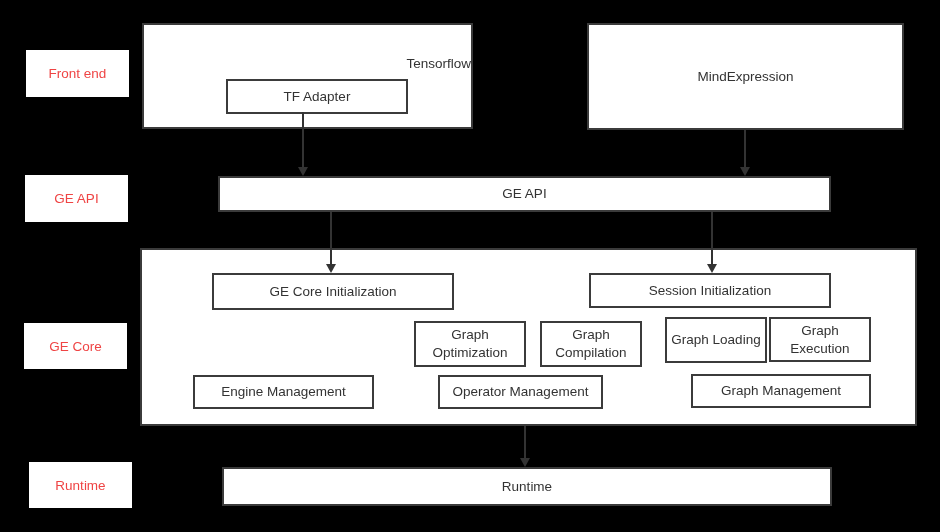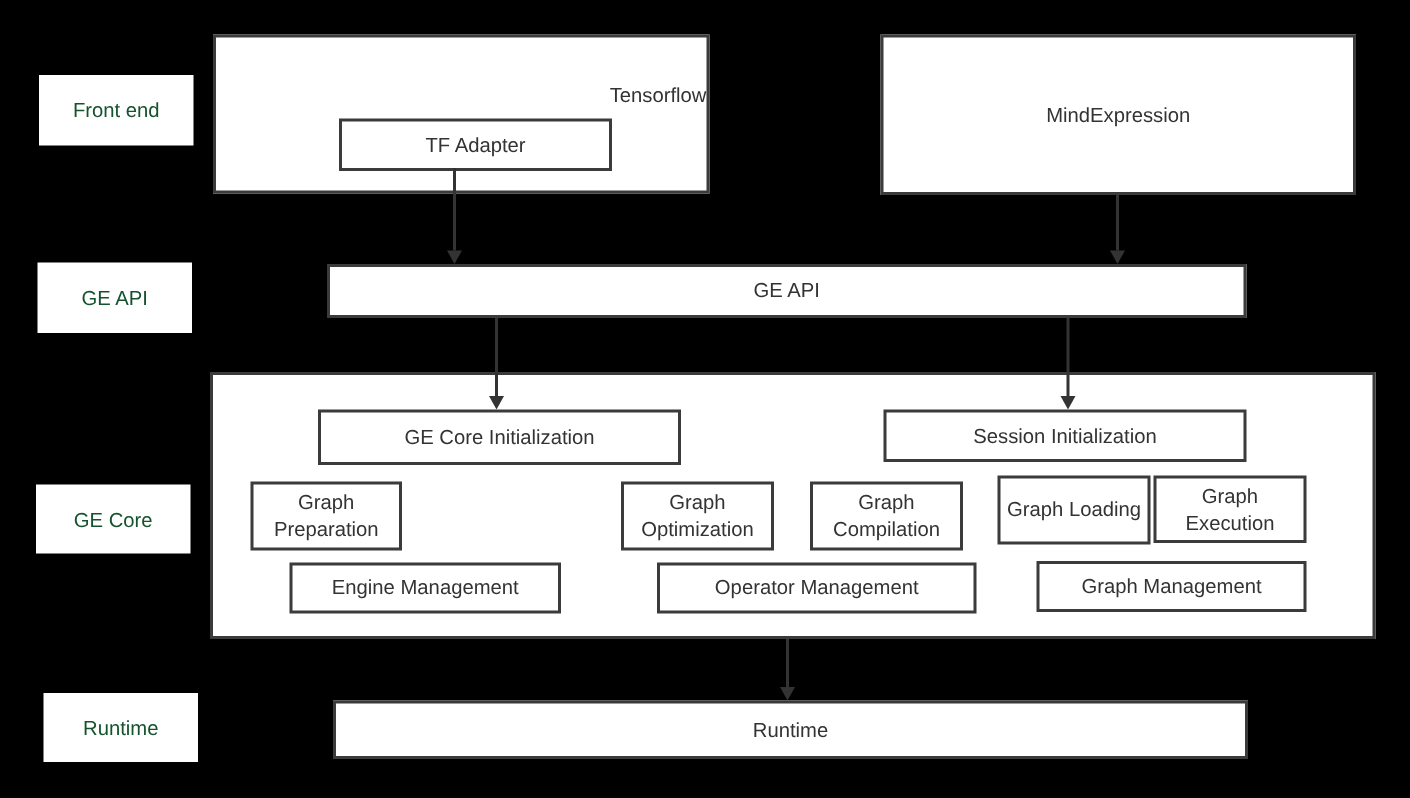--- a/index.html
+++ b/index.html
@@ -33,40 +33,40 @@
   
   .rlabel {
     position: absolute;
     background: #ffffff;
     box-sizing: border-box;
     display: flex;
     align-items: center;
     justify-content: center;
     text-align: left;
     font-size: 13.5px;
-    color: #14532d;
+    color: #ef4444;
     z-index: 2;
   }
   
   .tensorflow      { left:142px; top:23px;  width:331px; height:106px; display:block; }
   .tensorflow-label{ position:absolute; left:0; top:30px; width:100%; text-align:right; }
   .tf-adapter      { left:226px; top:79px;  width:182px; height:35px; z-index:3; }
   .mindexpression  { left:587px; top:23px;  width:317px; height:107px; }
   .geapi-bar       { left:218px; top:176px; width:613px; height:36px; }
   .gecore-container{ left:140px; top:248px; width:777px; height:178px; z-index:1; }
   .gecore-init     { left:212px; top:273px; width:242px; height:37px; z-index:3; }
   .session-init    { left:589px; top:273px; width:242px; height:35px; z-index:3; }
   .m-prep { left:167px; top:321px; width:101px; height:46px; z-index:3; }
   .m-part { left:286px; top:321px; width:103px; height:46px; z-index:3; }
-  .m-opt  { left:414px; top:321px; width:102px; height:46px; z-index:3; }
+  .m-opt  { left:414px; top:321px; width:112px; height:46px; z-index:3; }
   .m-comp { left:540px; top:321px; width:102px; height:46px; z-index:3; }
   .m-load { left:665px; top:317px; width:102px; height:46px; z-index:3; }
   .m-exec { left:769px; top:317px; width:102px; height:45px; z-index:3; }
   .mg-engine   { left:193px; top:375px; width:181px; height:34px; z-index:3; }
-  .mg-operator { left:438px; top:375px; width:213px; height:34px; z-index:3; }
+  .mg-operator { left:438px; top:375px; width:165px; height:34px; z-index:3; }
   .mg-graph    { left:691px; top:374px; width:180px; height:34px; z-index:3; }
   .runtime-bar { left:222px; top:467px; width:610px; height:39px; }
   
   .lbl-frontend { left:26px; top:50px;  width:103px; height:47px; }
   .lbl-geapi    { left:25px; top:175px; width:103px; height:47px; }
   .lbl-gecore   { left:24px; top:323px; width:103px; height:46px; }
   .lbl-runtime  { left:29px; top:462px; width:103px; height:46px; }
   
   .arrow {
     position: absolute;
@@ -106,21 +106,20 @@
   </div>
   <div class="box tf-adapter">TF Adapter</div>
   <div class="box mindexpression">MindExpression</div>
 
   <div class="box geapi-bar">GE API</div>
 
   <div class="box gecore-container"></div>
   <div class="box gecore-init">GE Core Initialization</div>
   <div class="box session-init">Session Initialization</div>
 
-  <div class="box m-prep">Graph Preparation</div>
   <div class="box m-opt">Graph Optimization</div>
   <div class="box m-comp">Graph Compilation</div>
   <div class="box m-load">Graph Loading</div>
   <div class="box m-exec">Graph Execution</div>
 
   <div class="box mg-engine">Engine Management</div>
   <div class="box mg-operator">Operator Management</div>
   <div class="box mg-graph">Graph Management</div>
 
   <div class="box runtime-bar">Runtime</div>

